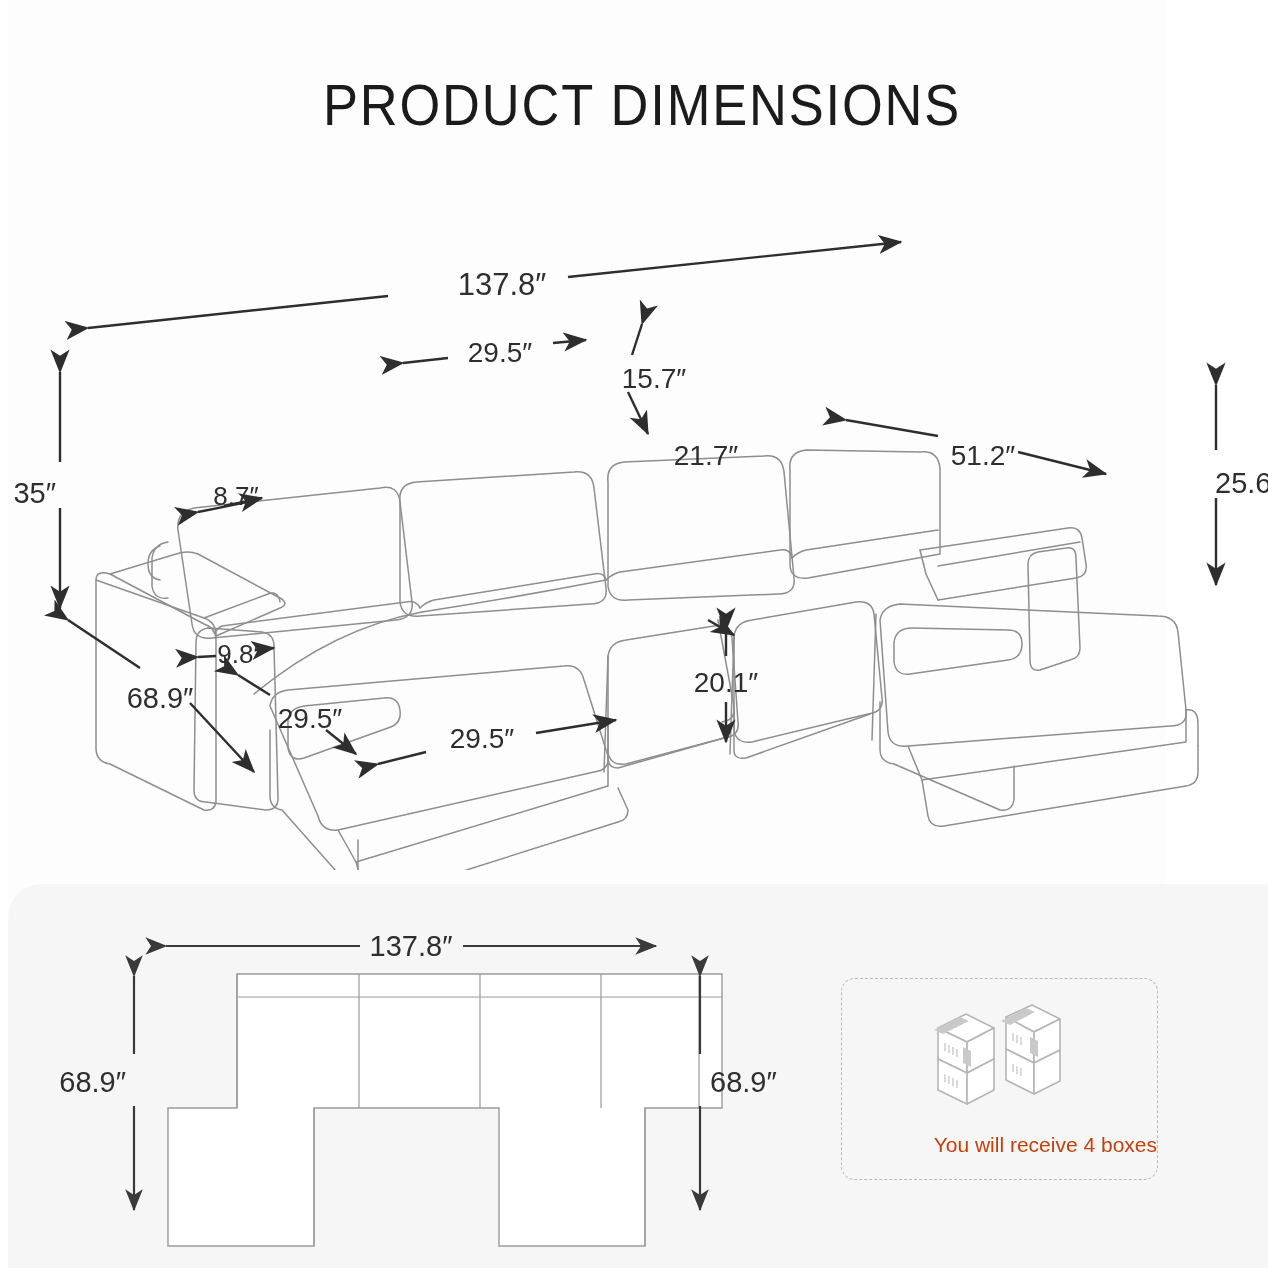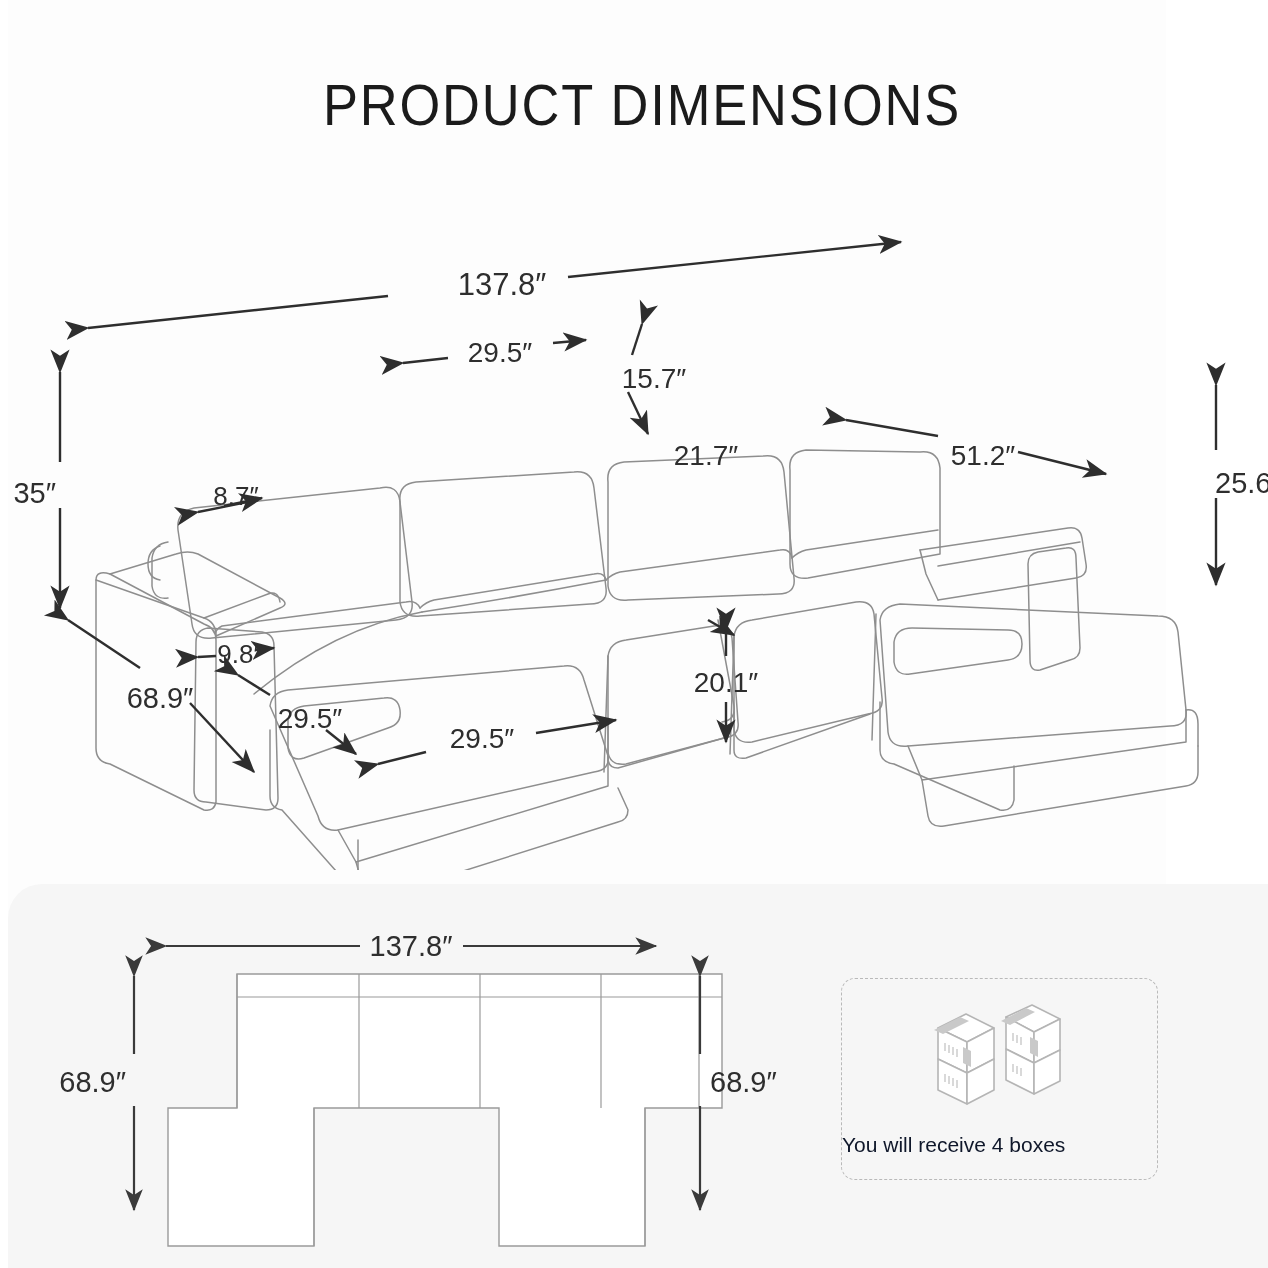--- a/index.html
+++ b/index.html
@@ -35,21 +35,21 @@
 
   .box-card{
     position:absolute;left:833px;top:978px;width:317px;height:202px;
     border:1.6px dashed #b9b9b9;
     border-radius:14px;
     box-sizing:border-box;
   }
   .box-icon{position:absolute;left:50%;top:16px;transform:translateX(-50%);}
   .box-caption{
     position:absolute;left:0;bottom:22px;width:100%;
-    text-align:left;font-size:21px;color:#0f172a;
+    text-align:right;font-size:21px;color:#c2410c;
     font-family:"Liberation Sans", sans-serif;
   }
   svg text{font-family:"Liberation Sans", sans-serif;fill:#2e2e2e;}
 </style>
 </head>
 <body>
 
 <div id="root">
 
   <div class="title">PRODUCT DIMENSIONS</div>

